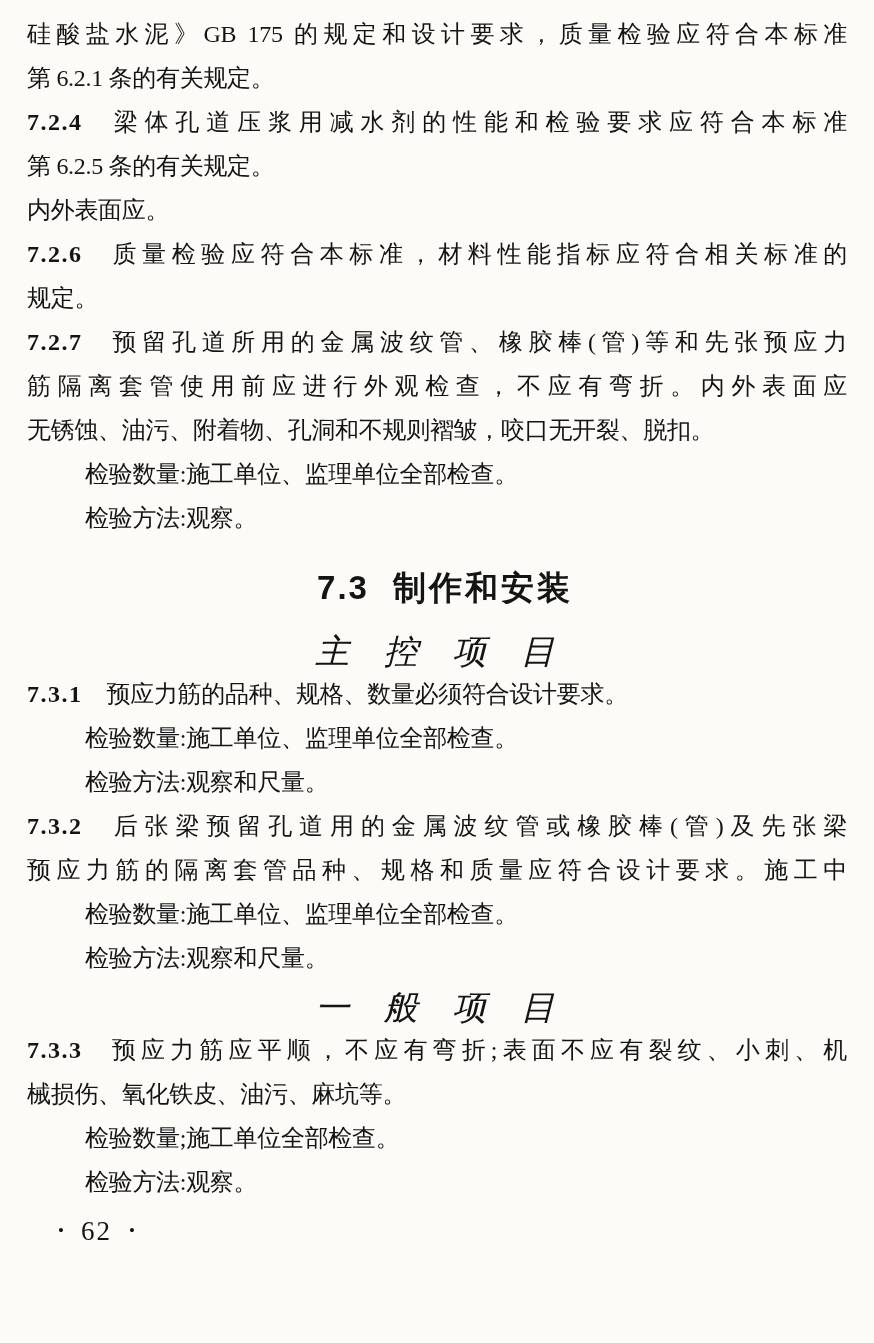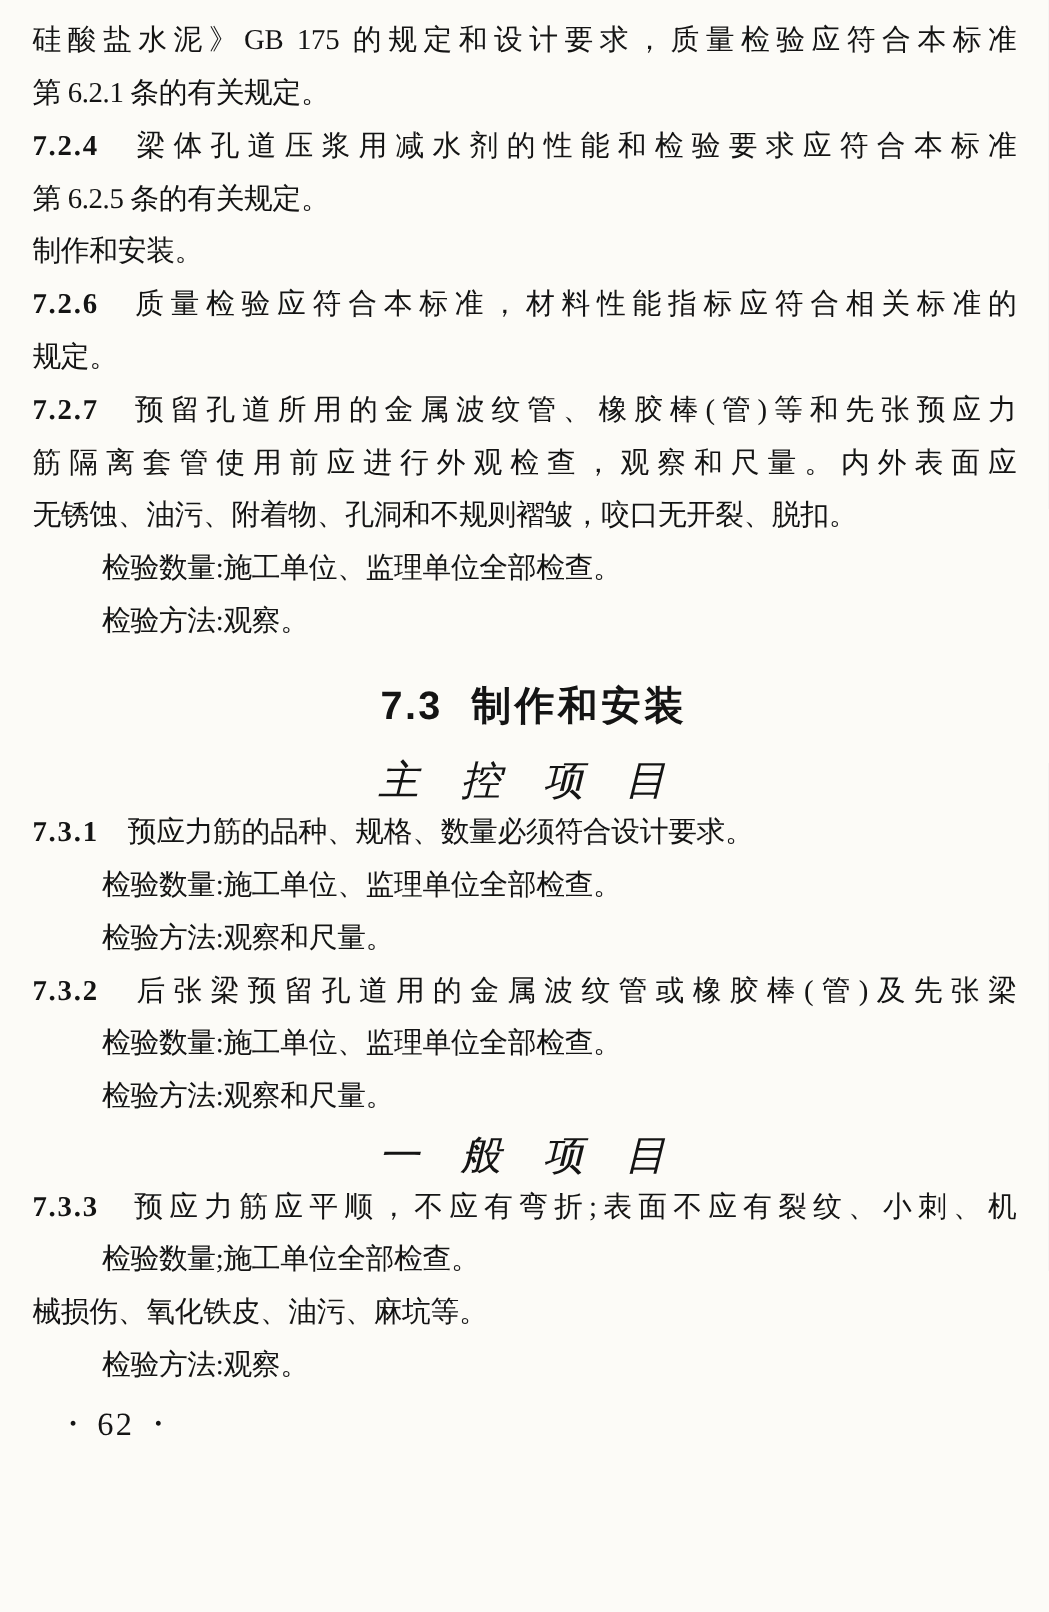--- a/index.html
+++ b/index.html
@@ -90,36 +90,37 @@
 </style>
 </head>
 <body>
 
 <div class="page">
   <div id="doc">
       <div class="tline fill">硅酸盐水泥》GB 175 的规定和设计要求，质量检验应符合本标准</div>
       <div class="tline">第 6.2.1 条的有关规定。</div>
       <div class="tline fill"><span class="cnum">7.2.4</span><span>梁体孔道压浆用减水剂的性能和检验要求应符合本标准</span></div>
       <div class="tline">第 6.2.5 条的有关规定。</div>
-      <div class="tline">制作和安装。</div>
+      <div class="tline">内外表面应。</div>
       <div class="tline fill"><span class="cnum">7.2.6</span><span>质量检验应符合本标准，材料性能指标应符合相关标准的</span></div>
       <div class="tline">规定。</div>
       <div class="tline fill"><span class="cnum">7.2.7</span><span>预留孔道所用的金属波纹管、橡胶棒(管)等和先张预应力</span></div>
-      <div class="tline fill">筋隔离套管使用前应进行外观检查，观察和尺量。内外表面应</div>
+      <div class="tline fill">筋隔离套管使用前应进行外观检查，不应有弯折。内外表面应</div>
       <div class="tline">无锈蚀、油污、附着物、孔洞和不规则褶皱，咬口无开裂、脱扣。</div>
       <div class="tline indent">检验数量:施工单位、监理单位全部检查。</div>
       <div class="tline indent">检验方法:观察。</div>
       <div class="heading"><span class="hnum">7.3</span><span class="htitle">制作和安装</span></div>
       <div class="subheading sub1">主 控 项 目</div>
       <div class="tline"><span class="cnum">7.3.1</span><span>预应力筋的品种、规格、数量必须符合设计要求。</span></div>
       <div class="tline indent">检验数量:施工单位、监理单位全部检查。</div>
       <div class="tline indent">检验方法:观察和尺量。</div>
       <div class="tline fill"><span class="cnum">7.3.2</span><span>后张梁预留孔道用的金属波纹管或橡胶棒(管)及先张梁</span></div>
+      <div class="tline fill">预应力筋的隔离套管品种、规格和质量应符合设计要求。施工中</div>
       <div class="tline indent">检验数量:施工单位、监理单位全部检查。</div>
       <div class="tline indent">检验方法:观察和尺量。</div>
       <div class="subheading sub2">一 般 项 目</div>
       <div class="tline fill"><span class="cnum">7.3.3</span><span>预应力筋应平顺，不应有弯折;表面不应有裂纹、小刺、机</span></div>
+      <div class="tline">械损伤、氧化铁皮、油污、麻坑等。</div>
       <div class="tline indent">检验数量;施工单位全部检查。</div>
-      <div class="tline">械损伤、氧化铁皮、油污、麻坑等。</div>
       <div class="tline indent">检验方法:观察。</div>
     </div>
   <div class="pagenum"><span class="dot">•</span><span class="pn">62</span><span class="dot">•</span></div>
 </div>
 
 </body></html>

